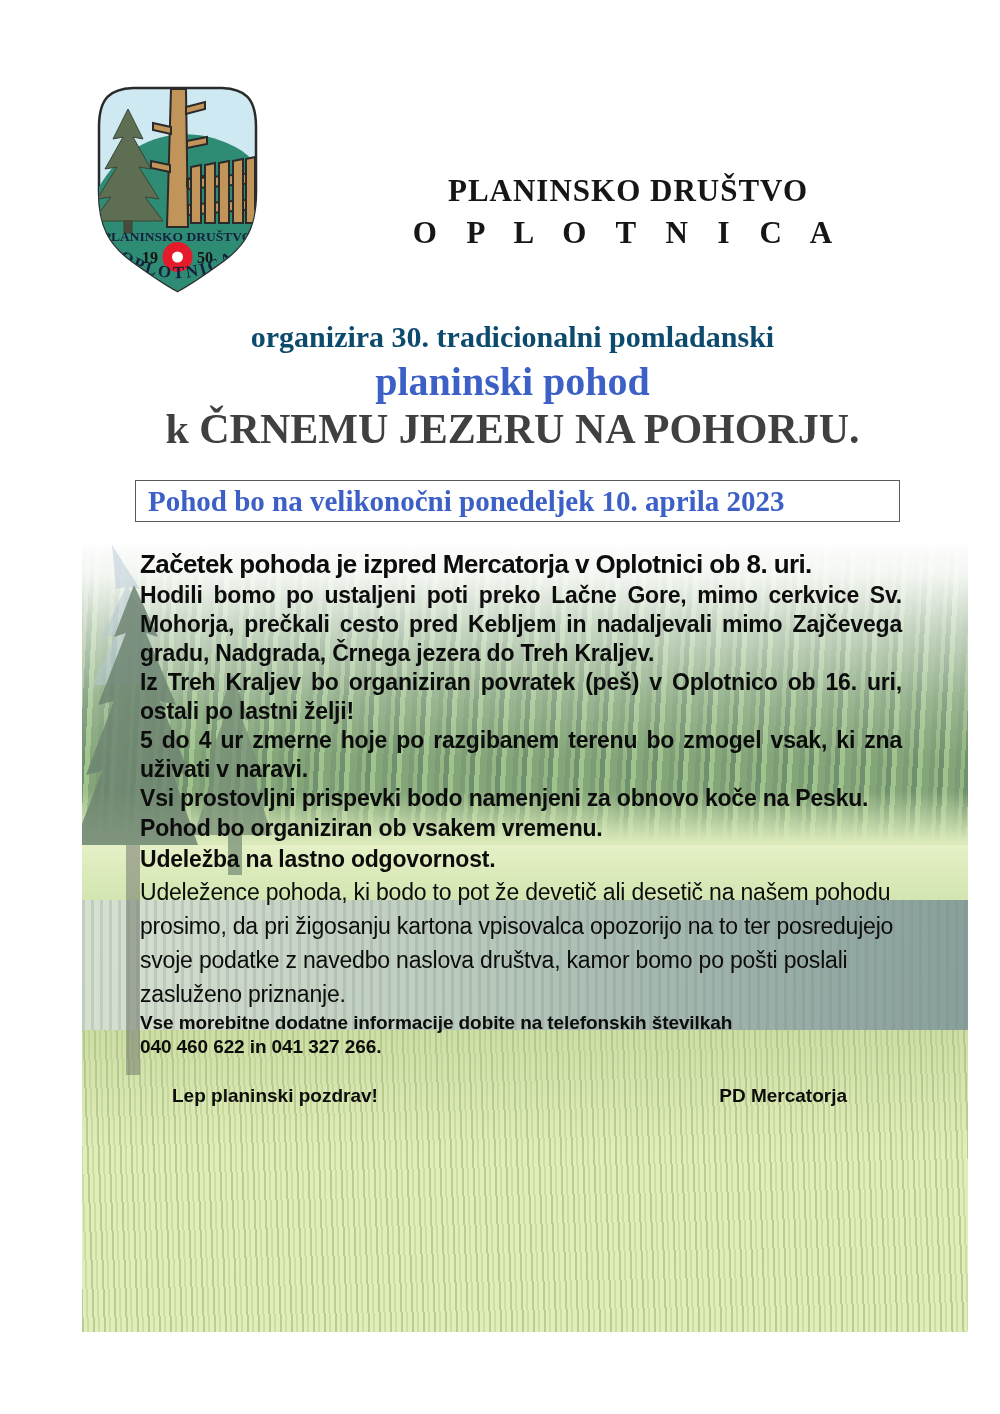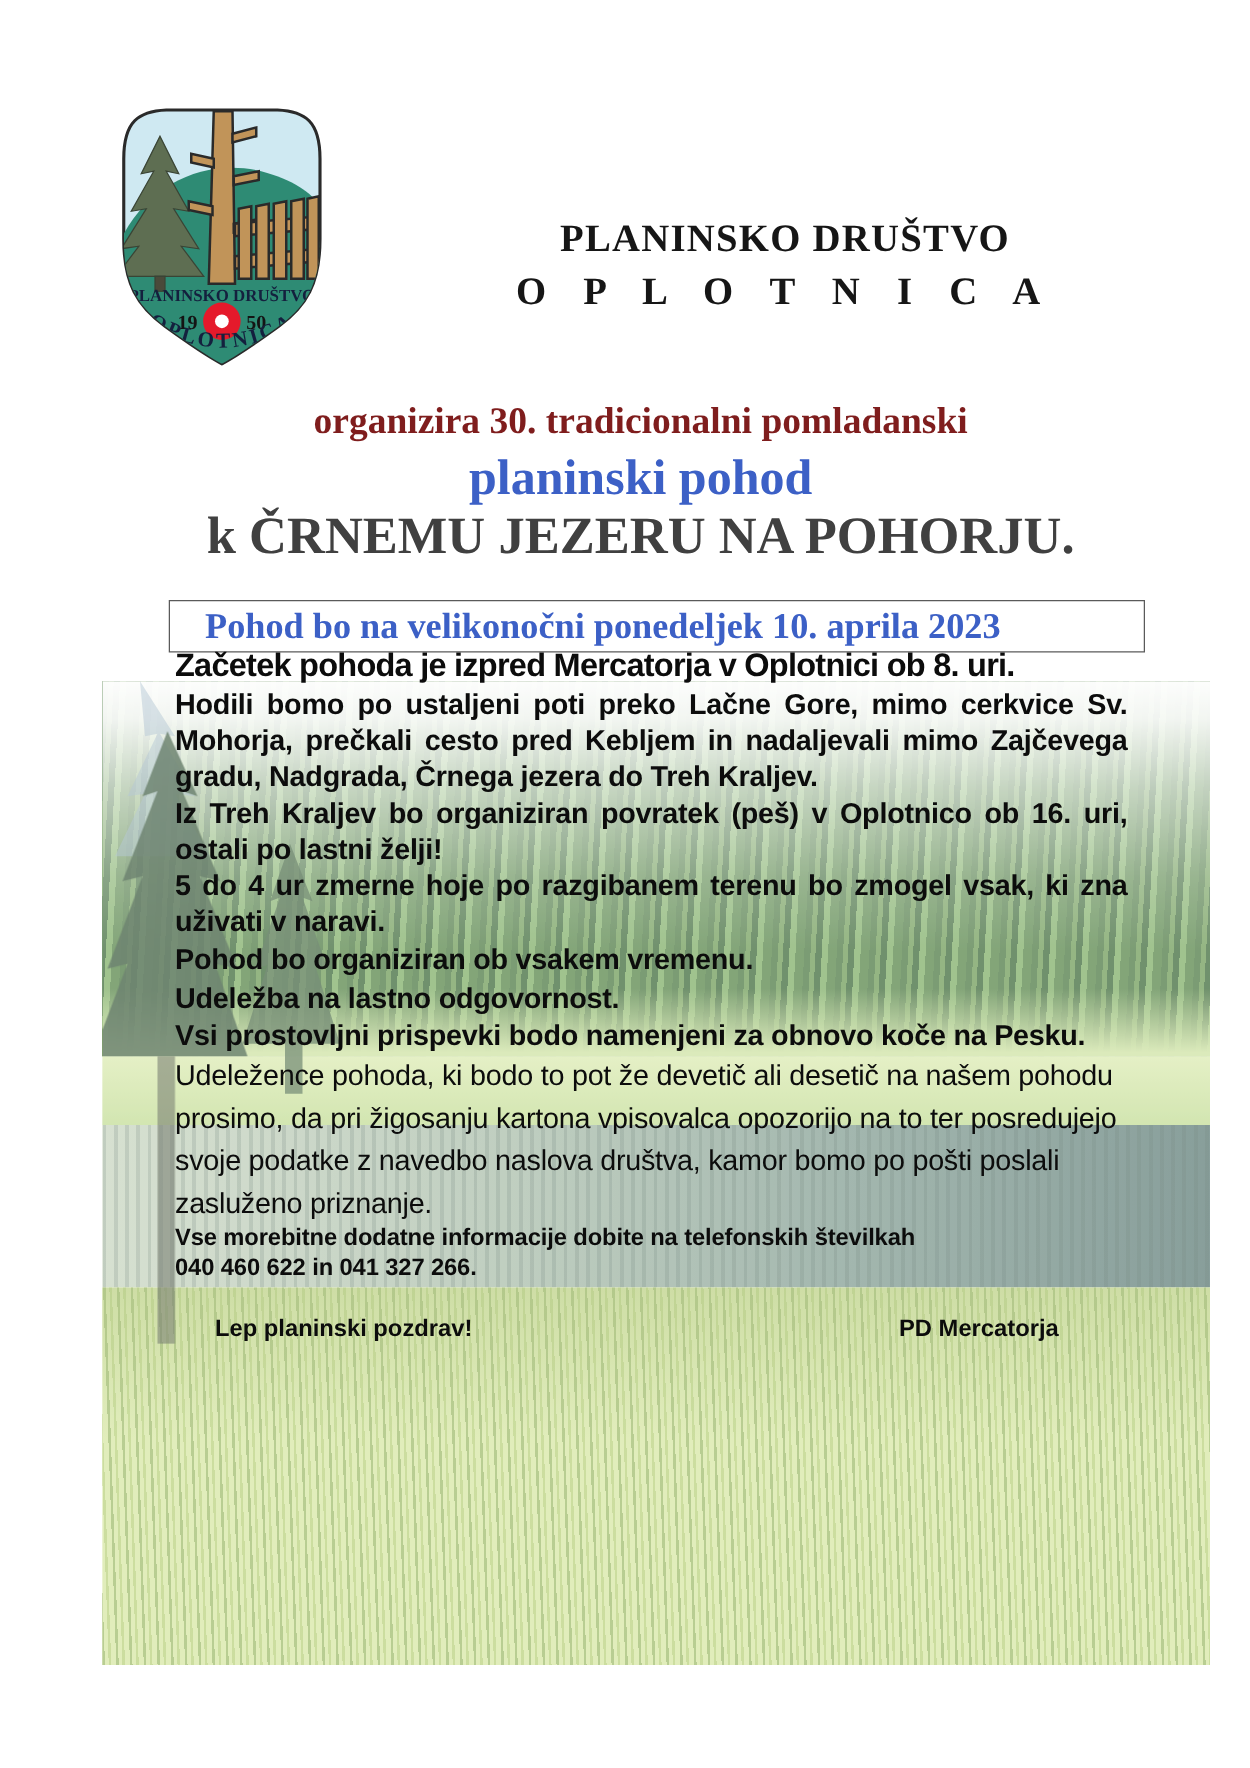--- a/index.html
+++ b/index.html
@@ -25,28 +25,28 @@
   .ph-trees{position:absolute;left:0;top:0;}
   .ph-wash{position:absolute;inset:0;background:rgba(255,255,255,.26);}
   
   .logo{position:absolute;left:85px;top:75px;width:185px;height:228px;z-index:2;}
   .org-header{position:absolute;left:256px;right:0;top:170px;text-align:center;z-index:2;
     font-family:"Liberation Serif",serif;font-weight:bold;color:#161616;}
   .org-header .l1{font-size:31px;line-height:42px;letter-spacing:1px;}
   .org-header .l2{font-size:31px;line-height:42px;letter-spacing:11px;}
   .title-block{position:absolute;left:135px;width:755px;top:316px;text-align:center;z-index:2;
     font-family:"Liberation Serif",serif;font-weight:bold;}
-  .title-block .t1{font-size:30px;line-height:42px;color:#7f1d1d;}
+  .title-block .t1{font-size:30px;line-height:42px;color:#0c4a6e;}
   .title-block .t2{font-size:40px;line-height:47px;color:#3c60c6;}
   .title-block .t3{font-size:42px;line-height:49px;color:#404040;}
   .date-box{position:absolute;left:135px;top:480px;width:751px;height:40px;z-index:2;
     border:1px solid #5a5a5a;background:rgba(255,255,255,.85);
     font-family:"Liberation Serif",serif;font-weight:bold;font-size:29px;line-height:40px;
-    color:#3c60c6;padding-left:28px;}
-  .body-col{position:absolute;left:140px;top:516px;width:762px;z-index:2;color:#0c0c0c;}
+    color:#3c60c6;padding-left:12px;}
+  .body-col{position:absolute;left:140px;top:548px;width:762px;z-index:2;color:#0c0c0c;}
   .body-col p{margin:0;}
   .lead{font-size:26px;font-weight:bold;line-height:33px;letter-spacing:-0.6px;}
   .b{font-weight:bold;font-size:23px;line-height:29px;letter-spacing:-0.2px;text-align:justify;}
   .p2m{margin-top:0;}
   .p4m{margin-top:18px;}
   .p5m{margin-top:20px;line-height:31px;text-align:left;}
   .reg{margin-top:18px;font-weight:normal;font-size:23px;line-height:34px;letter-spacing:-0.2px;}
   .sm{font-weight:bold;font-size:19px;line-height:24px;letter-spacing:-0.1px;}
   .p7m{margin-top:8px;}
   .p8m{margin-top:28px;}
@@ -133,25 +133,25 @@
 
   <div class="date-box">
     <span>Pohod bo na velikonočni ponedeljek 10. aprila 2023</span>
   </div>
 
   <div class="body-col">
     <p class="lead">Začetek pohoda je izpred Mercatorja v Oplotnici ob 8. uri.</p>
     <p class="b">Hodili bomo po ustaljeni poti preko Lačne Gore, mimo cerkvice Sv. Mohorja, prečkali cesto pred Kebljem in nadaljevali mimo Zajčevega gradu,  Nadgrada, Črnega jezera do Treh Kraljev.</p>
     <p class="b p2m">Iz Treh Kraljev bo organiziran povratek (peš) v Oplotnico ob 16. uri, ostali po lastni želji!</p>
     <p class="b">5 do 4 ur zmerne hoje po razgibanem terenu bo zmogel vsak, ki zna uživati v naravi.</p>
+    <p class="b p4m">Vsi prostovljni prispevki bodo namenjeni za obnovo koče na Pesku.</p>
     <p class="b p5m">
       <span>Pohod bo organiziran ob vsakem vremenu.</span><br>
       <span>Udeležba na lastno odgovornost.</span>
     </p>
-    <p class="b p4m">Vsi prostovljni prispevki bodo namenjeni za obnovo koče na Pesku.</p>
     <p class="reg">Udeležence pohoda, ki bodo to pot že devetič ali desetič na našem pohodu prosimo, da pri žigosanju kartona vpisovalca  opozorijo na to ter posredujejo  svoje podatke z navedbo naslova društva, kamor bomo po pošti poslali zasluženo priznanje.</p>
     <p class="sm p8m">
       <span>Vse morebitne dodatne informacije dobite na telefonskih številkah</span><br>
       <span>040 460 622  in  041 327 266.</span>
     </p>
     <div class="closing">
       <span>Lep planinski pozdrav!</span>
       <span>PD  Mercatorja</span>
     </div>
   </div>

